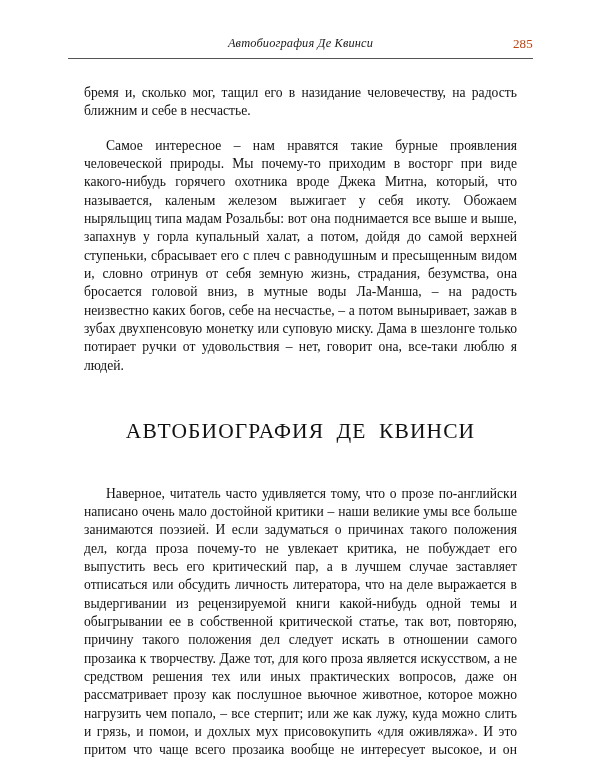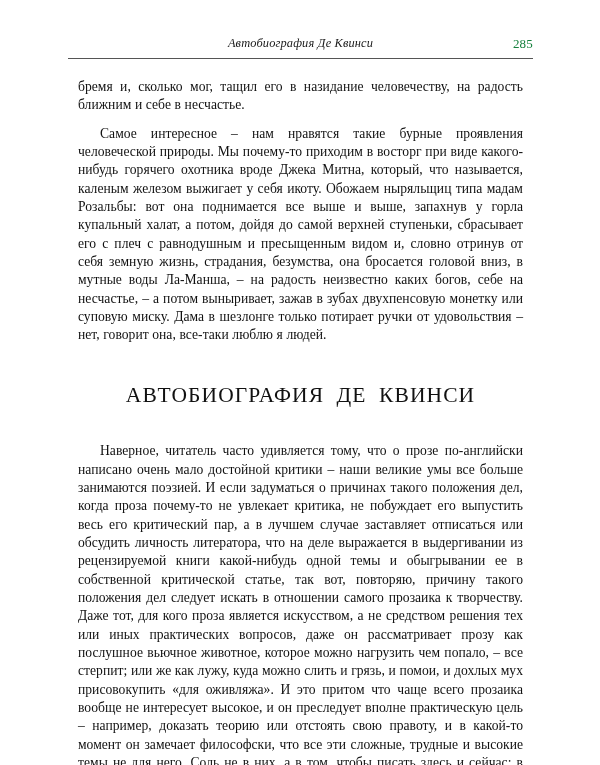--- a/index.html
+++ b/index.html
@@ -47,34 +47,34 @@
     color: #1a1a1a;
     white-space: nowrap;
   }
   .running-head-folio {
     position: absolute;
     right: 0;
     top: 0px;
     text-align: right;
     font-size: 13px;
     font-style: normal;
-    color: #15803d;
+    color: #c2410c;
     letter-spacing: 0.2px;
   }
 
   
   .column {
     position: absolute;
     left: 68px;
     top: 68px;
     width: 465px;
   }
 
   p.body-par {
-    margin: 10px;
+    margin: 16px;
     text-indent: 22px;
     text-align: justify;
     text-justify: inter-word;
     font-size: 13.6px;
     line-height: 18.35px;
     letter-spacing: 0.02px;
     word-spacing: 0.2px;
     hyphens: manual;
   }
   p.body-par.no-indent {

